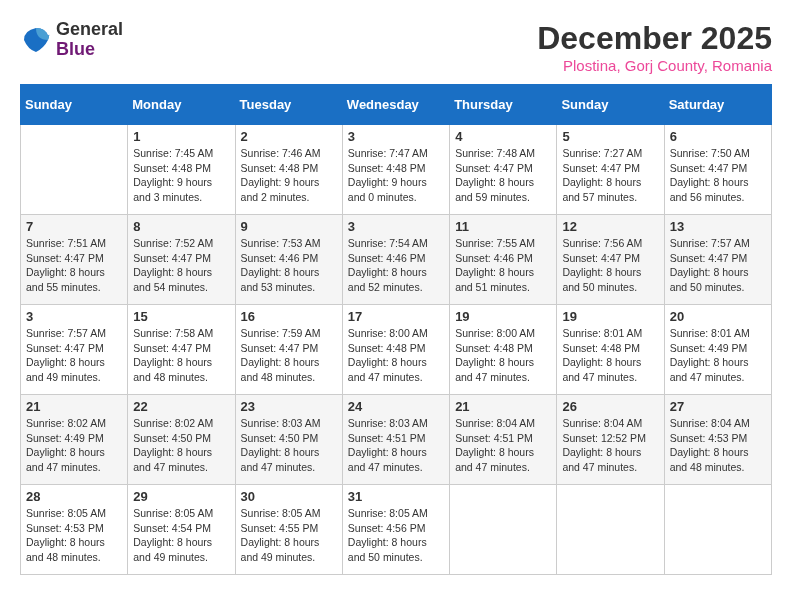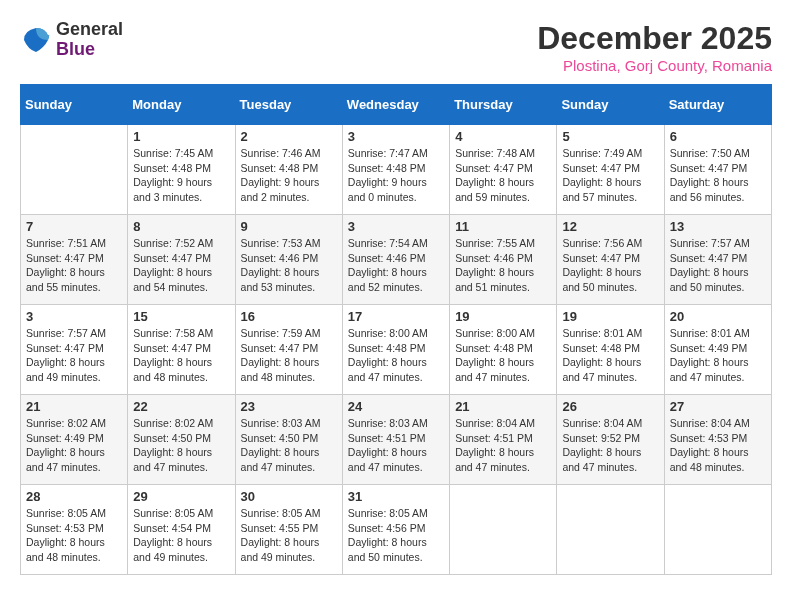--- a/index.html
+++ b/index.html
@@ -151,21 +151,21 @@
           <span class="day-number">4</span>
           <div class="day-info">
             <span>Sunrise: 7:48 AM</span><br>
             <span>Sunset: 4:47 PM</span><br>
             <span>Daylight: 8 hours and 59 minutes.</span>
           </div>
         </td>
         <td>
           <span class="day-number">5</span>
           <div class="day-info">
-            <span>Sunrise: 7:49 AM</span><br>
+            <span>Sunrise: 7:27 AM</span><br>
             <span>Sunset: 4:47 PM</span><br>
             <span>Daylight: 8 hours and 57 minutes.</span>
           </div>
         </td>
         <td>
           <span class="day-number">6</span>
           <div class="day-info">
             <span>Sunrise: 7:50 AM</span><br>
             <span>Sunset: 4:47 PM</span><br>
             <span>Daylight: 8 hours and 56 minutes.</span>
@@ -326,21 +326,21 @@
           <div class="day-info">
             <span>Sunrise: 8:04 AM</span><br>
             <span>Sunset: 4:51 PM</span><br>
             <span>Daylight: 8 hours and 47 minutes.</span>
           </div>
         </td>
         <td>
           <span class="day-number">26</span>
           <div class="day-info">
             <span>Sunrise: 8:04 AM</span><br>
-            <span>Sunset: 9:52 PM</span><br>
+            <span>Sunset: 12:52 PM</span><br>
             <span>Daylight: 8 hours and 47 minutes.</span>
           </div>
         </td>
         <td>
           <span class="day-number">27</span>
           <div class="day-info">
             <span>Sunrise: 8:04 AM</span><br>
             <span>Sunset: 4:53 PM</span><br>
             <span>Daylight: 8 hours and 48 minutes.</span>
           </div>

